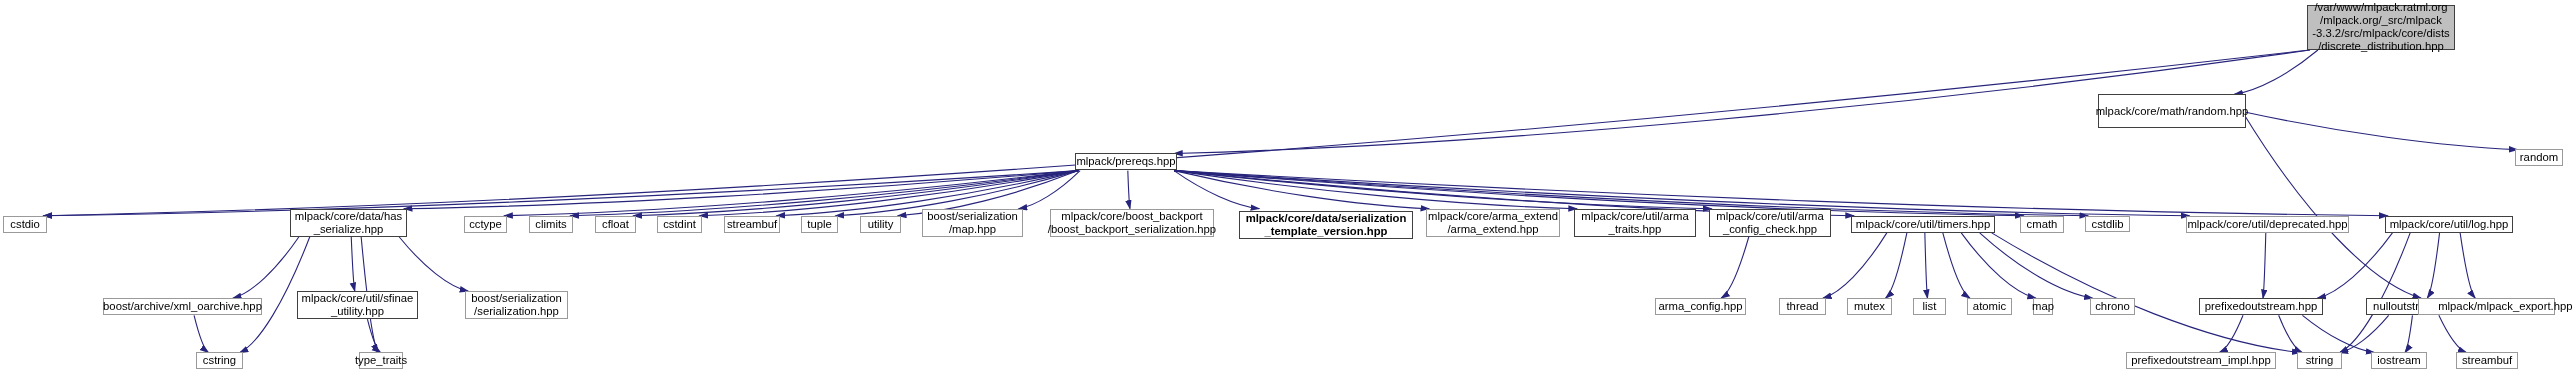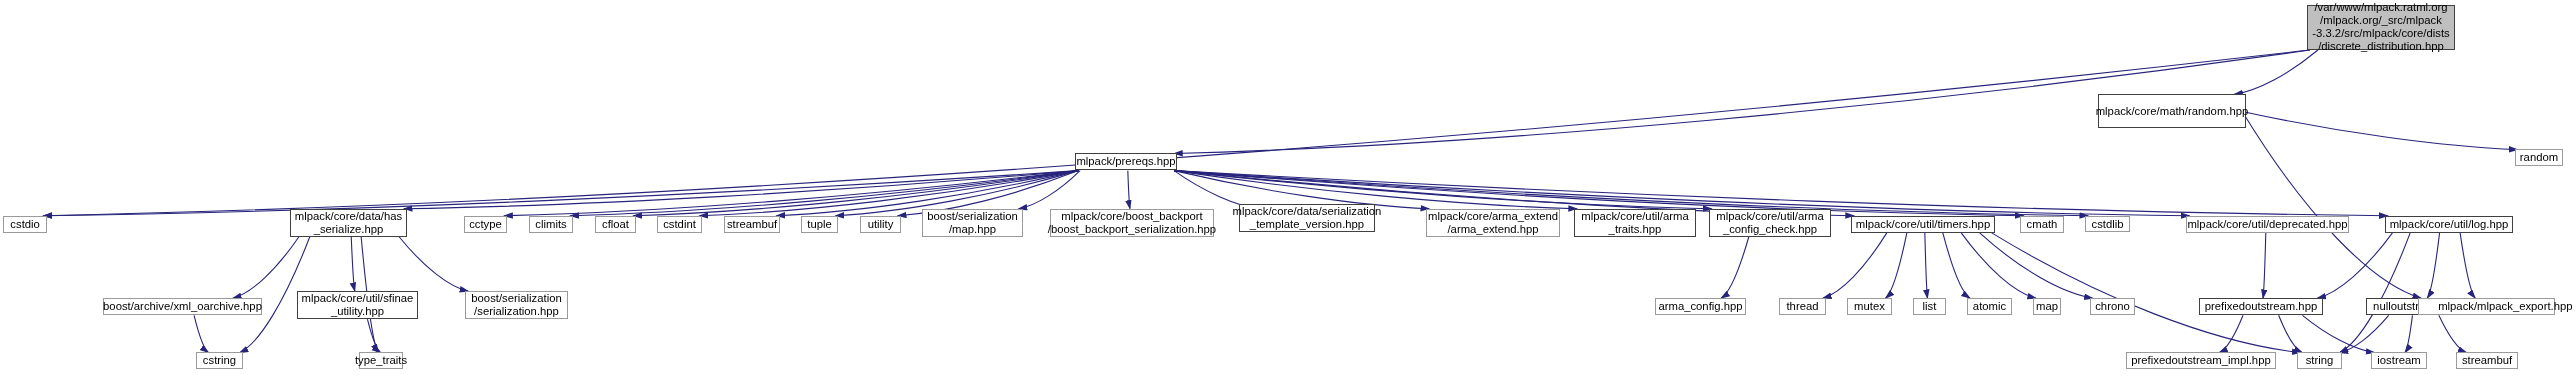--- a/index.html
+++ b/index.html
@@ -122,21 +122,21 @@
         <span>utility</span>
       </div>
       <div class="node" style="left: 922px; top: 209px; width: 101px; height: 28px;">
         <span>boost/serialization
 /map.hpp</span>
       </div>
       <div class="node" style="left: 1050px; top: 209px; width: 164px; height: 28px;">
         <span>mlpack/core/boost_backport
 /boost_backport_serialization.hpp</span>
       </div>
-      <div class="node strong" style="left: 1239px; top: 204px; width: 136px; height: 28px;">
+      <div class="node strong" style="left: 1239px; top: 211px; width: 174px; height: 28px; font-weight: bold;">
         <span>mlpack/core/data/serialization
 _template_version.hpp</span>
       </div>
       <div class="node" style="left: 1426px; top: 209px; width: 134px; height: 28px;">
         <span>mlpack/core/arma_extend
 /arma_extend.hpp</span>
       </div>
       <div class="node strong" style="left: 1574px; top: 209px; width: 122px; height: 28px;">
         <span>mlpack/core/util/arma
 _traits.hpp</span>
@@ -179,21 +179,21 @@
       </div>
       <div class="node" style="left: 1847px; top: 298px; width: 45px; height: 17px;">
         <span>mutex</span>
       </div>
       <div class="node" style="left: 1913px; top: 298px; width: 33px; height: 17px;">
         <span>list</span>
       </div>
       <div class="node" style="left: 1967px; top: 298px; width: 45px; height: 17px;">
         <span>atomic</span>
       </div>
-      <div class="node" style="left: 2033px; top: 298px; width: 28px; height: 17px; align-items: center;">
+      <div class="node" style="left: 2033px; top: 298px; width: 20px; height: 17px; align-items: center;">
         <span>map</span>
       </div>
       <div class="node" style="left: 2090px; top: 298px; width: 45px; height: 17px;">
         <span>chrono</span>
       </div>
       <div class="node strong" style="left: 2199px; top: 298px; width: 124px; height: 17px;">
         <span>prefixedoutstream.hpp</span>
       </div>
       <div class="node strong" style="left: 2366px; top: 298px; width: 104px; height: 17px;">
         <span>nulloutstream.hpp</span>

